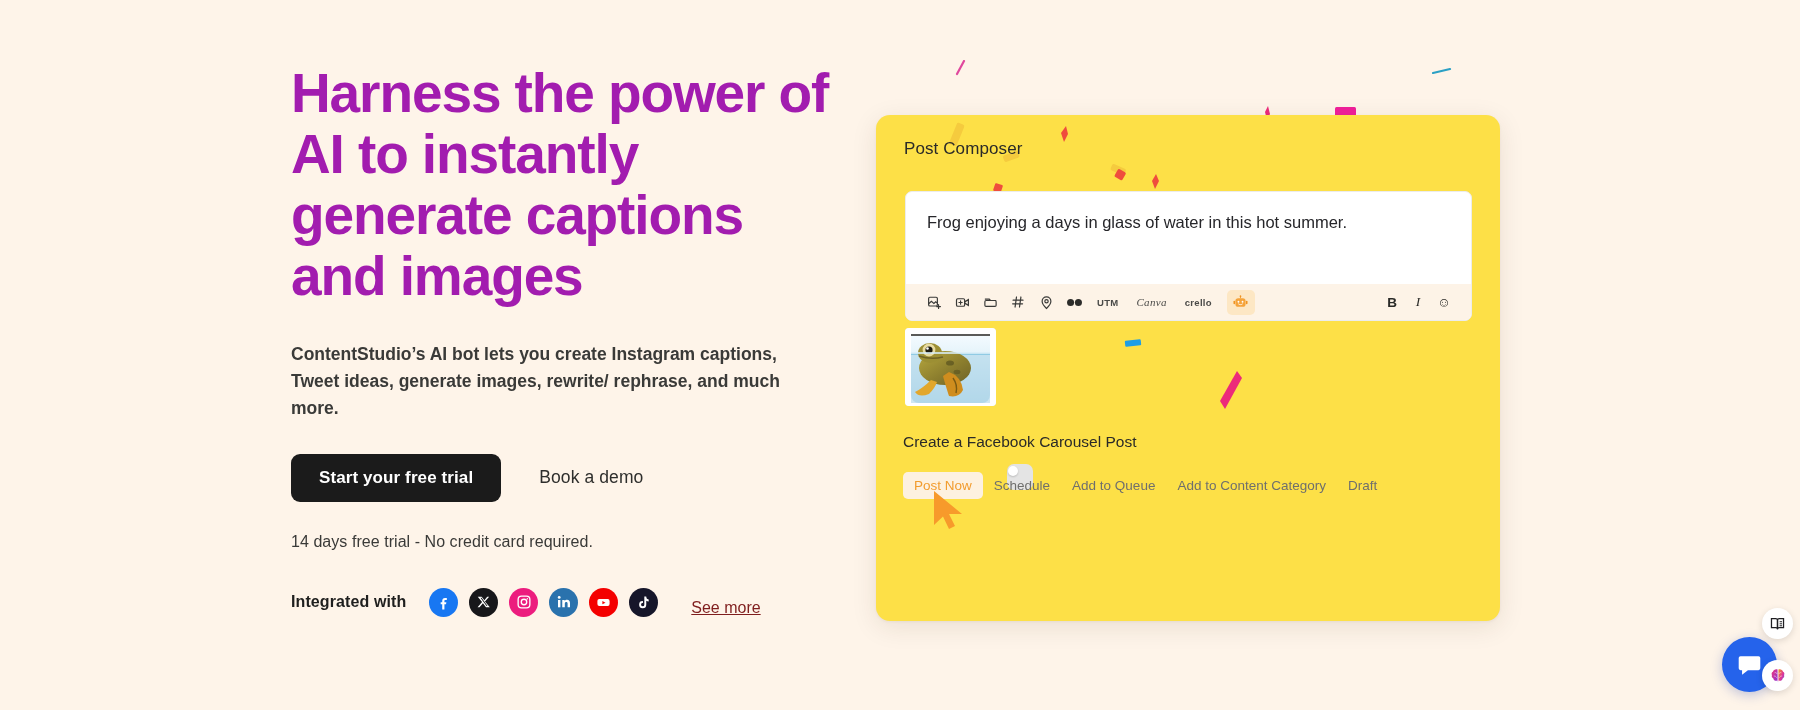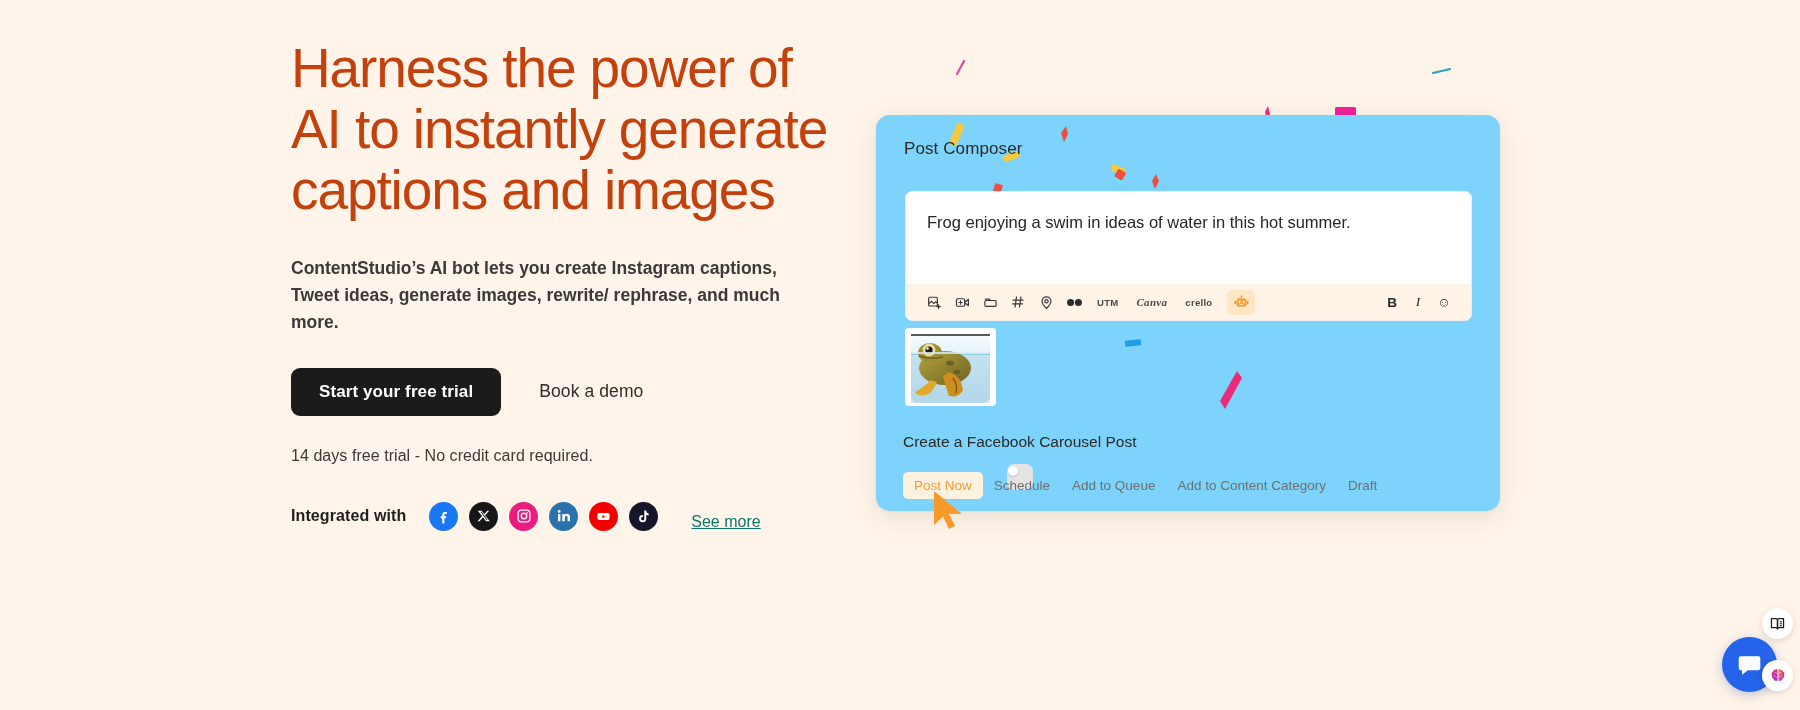--- a/index.html
+++ b/index.html
@@ -51,25 +51,26 @@
   }
 
   .eyebrow-text {
     font-size: 17.5px;
     color: #2e2e2c;
     letter-spacing: 0.1px;
     white-space: nowrap;
   }
 
   .headline {
+    margin-top: 25px;
     font-size: 55px;
     line-height: 1.11;
-    font-weight: 400;
+    font-weight: 700;
     letter-spacing: -1.1px;
-    color: #c2410c;
+    color: #a21caf;
     max-width: 545px;
   }
 
   .subcopy {
     margin-top: 34px;
     font-size: 17.5px;
     line-height: 1.55;
     color: #3a3a38;
     max-width: 530px;
     font-weight: bold;
@@ -146,35 +147,35 @@
     display: flex;
     align-items: center;
     justify-content: center;
     cursor: pointer;
     flex: 0 0 29px;
   }
 
   .see-more {
     margin-left: 33px;
     font-size: 16px;
-    color: #0f766e;
+    color: #7f1d1d;
     text-decoration: underline;
     cursor: pointer;
     white-space: nowrap;
     margin-top: 11px;
   }
 
   
   .composer-card {
     position: absolute;
     left: 876px;
     top: 115px;
     width: 624px;
-    height: 396px;
-    background: #7dd3fc;
+    height: 506px;
+    background: #fde047;
     border-radius: 14px;
     box-shadow: 0 6px 26px rgba(60, 40, 20, 0.10),
                 0 1px 3px rgba(60, 40, 20, 0.05);
     overflow: hidden;
   }
 
   .composer-title {
     position: absolute;
     left: 28px;
     top: 24px;
@@ -236,21 +237,21 @@
     color: #4a4a48;
     letter-spacing: 0.3px;
     padding: 0 9px;
     cursor: pointer;
     white-space: nowrap;
   }
 
   .tool-label.script {
     font-family: "Liberation Serif", serif;
     font-style: italic;
-    font-weight: 700;
+    font-weight: 400;
     font-size: 11px;
   }
 
   .tool-label.crello {
     font-size: 9.5px;
     font-weight: 700;
   }
 
   .robot-tool {
     width: 28px;
@@ -584,21 +585,21 @@
     <div class="confetti" style="left:274px; top:58px;">
       <svg width="12" height="18" viewBox="0 0 12 18">
           <path d="M6 1 L9 8 L5 16 L2 8 Z" fill="#ef4d3d"></path>
         </svg>
     </div>
 
     <div class="composer-title">Post Composer</div>
 
     <div class="editor-shell">
       <div class="editor-body">
-        <div class="editor-text">Frog enjoying a swim in ideas of water in this hot summer.</div>
+        <div class="editor-text">Frog enjoying a days in glass of water in this hot summer.</div>
       </div>
 
       <div class="editor-toolbar">
         <div class="tool-group">
 
           <div class="tool-btn">
             <svg width="15" height="15" viewBox="0 0 24 24" fill="none" stroke="#3a3a38" stroke-width="1.9">
               <rect x="2.6" y="3.6" width="14" height="14" rx="2"></rect>
               <path d="M2.6 14 L7 10.2 L11 13.4 L14 10.8 L16.6 13"></path>
               <path d="M18.5 15.5v6M15.5 18.5h6" stroke-linecap="round"></path>

